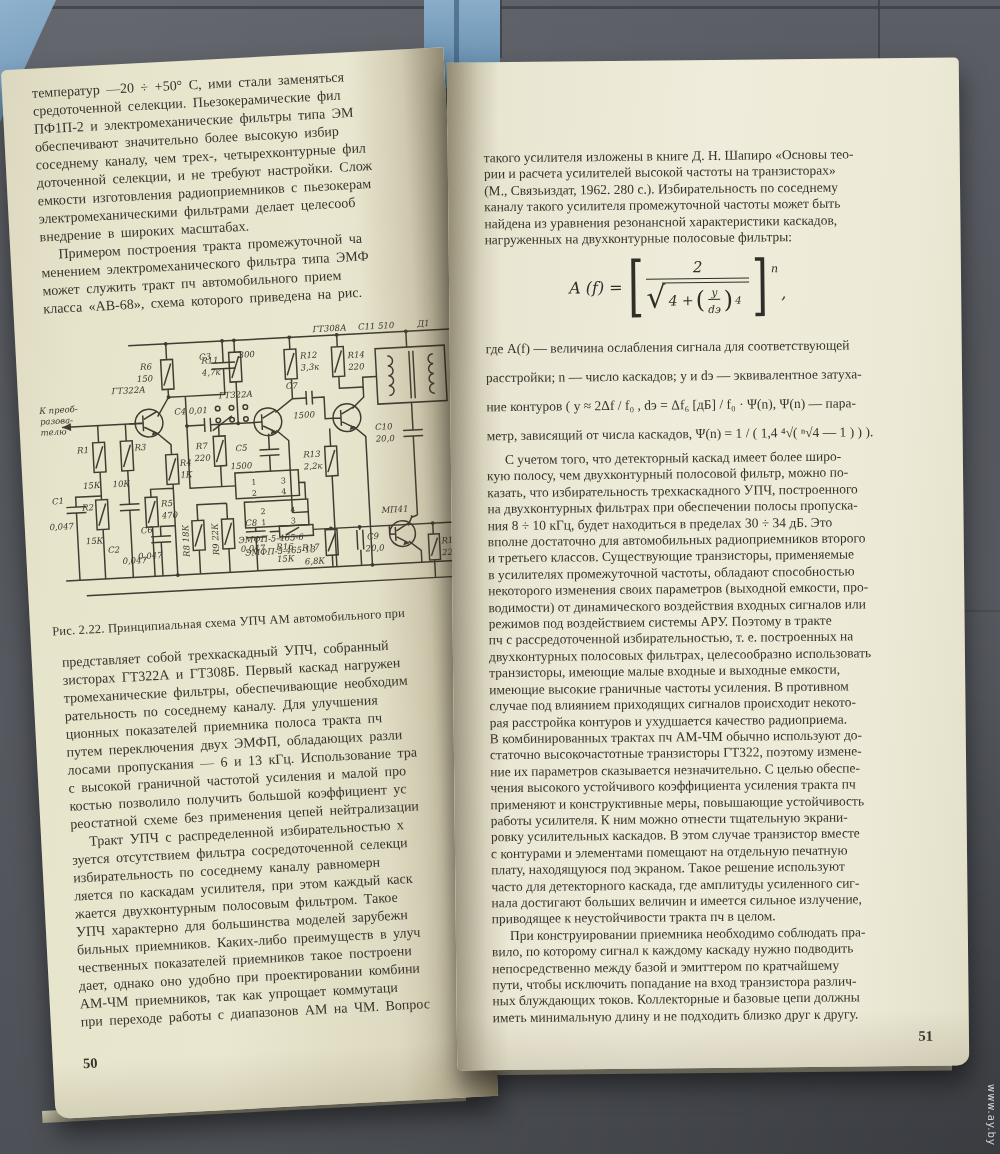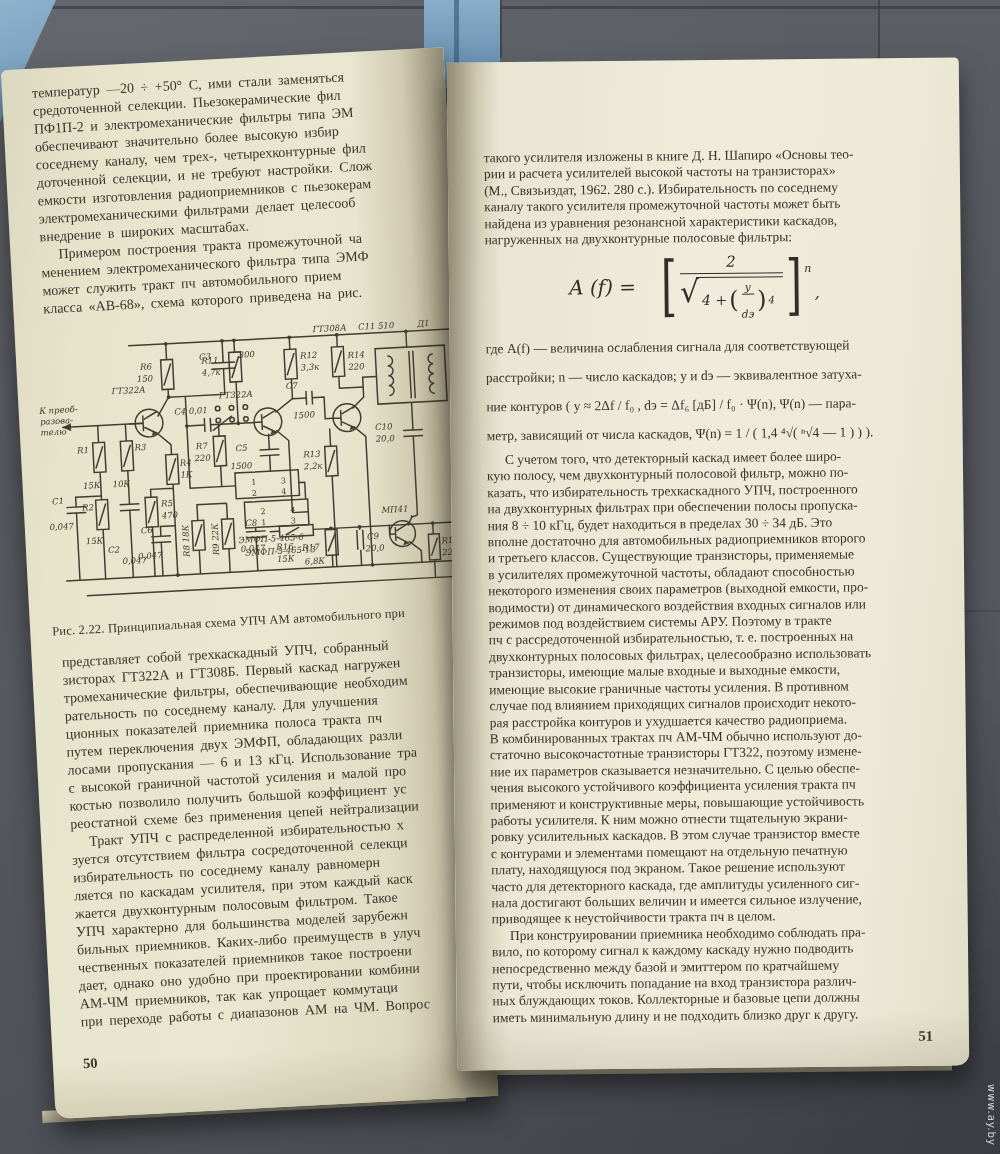--- a/index.html
+++ b/index.html
@@ -56,33 +56,33 @@
   p.para{margin:0;}
   p.indent{text-indent:18px;}
   .caption{position:absolute;left:22px;top:556px;width:450px;font-size:12.5px;
      letter-spacing:.2px;white-space:nowrap;}
   .pagenum{position:absolute;font-weight:bold;font-size:14.5px;}
   .lp-num{left:30px;top:988px;}
   .rp-num{right:36px;top:970px;}
   
   .formula{position:absolute;left:120px;top:192px;display:flex;align-items:center;
      font-family:"DejaVu Serif",serif;font-style:italic;color:#302e28;}
-  .f-lhs{font-size:20px;margin-right:24px;}
+  .f-lhs{font-size:16px;margin-right:4px;}
   .f-bracket{font-style:normal;font-size:66px;font-weight:100;line-height:68px;
      transform:scaleX(.62);margin:0 -4px;}
   .frac{display:inline-flex;flex-direction:column;align-items:center;margin:0 2px;}
   .frac .top{font-size:15px;align-self:stretch;text-align:center;
      border-bottom:1.4px solid #302e28;padding:0 4px 2px;}
   .frac .bot{display:flex;align-items:flex-start;padding-top:3px;}
   .rad{font-style:normal;font-size:30px;line-height:30px;margin-right:-3px;}
   .radicand{border-top:1.4px solid #302e28;padding:3px 8px 0 6px;display:flex;align-items:center;font-size:14px;gap:2px;}
   .paren{font-style:normal;font-size:24px;line-height:22px;}
   .ifrac{display:inline-flex;flex-direction:column;align-items:center;font-size:10.5px;margin:0 1px;}
   .ifrac .t{border-bottom:1px solid #302e28;padding:0 3px 1px;}
-  .ifrac .b{padding-top:13px;}
+  .ifrac .b{padding-top:3px;}
   .sup{font-size:10px;vertical-align:8px;}
   .f-exp{font-size:11px;margin:-34px 0 0 2px;}
   .f-comma{font-size:16px;margin:14px 0 0 3px;}
   
   .schematic{position:absolute;left:18px;top:266px;width:422px;height:282px;}
   .schematic path,.schematic rect,.schematic circle.o,.schematic line{
      stroke:#3f3c31;stroke-width:1.5;fill:none;}
   .schematic circle.dot{fill:#3f3c31;stroke:none;}
   .schematic polygon{fill:#3f3c31;stroke:none;}
   .schematic text{fill:#3b382e;font-family:"DejaVu Serif",serif;

